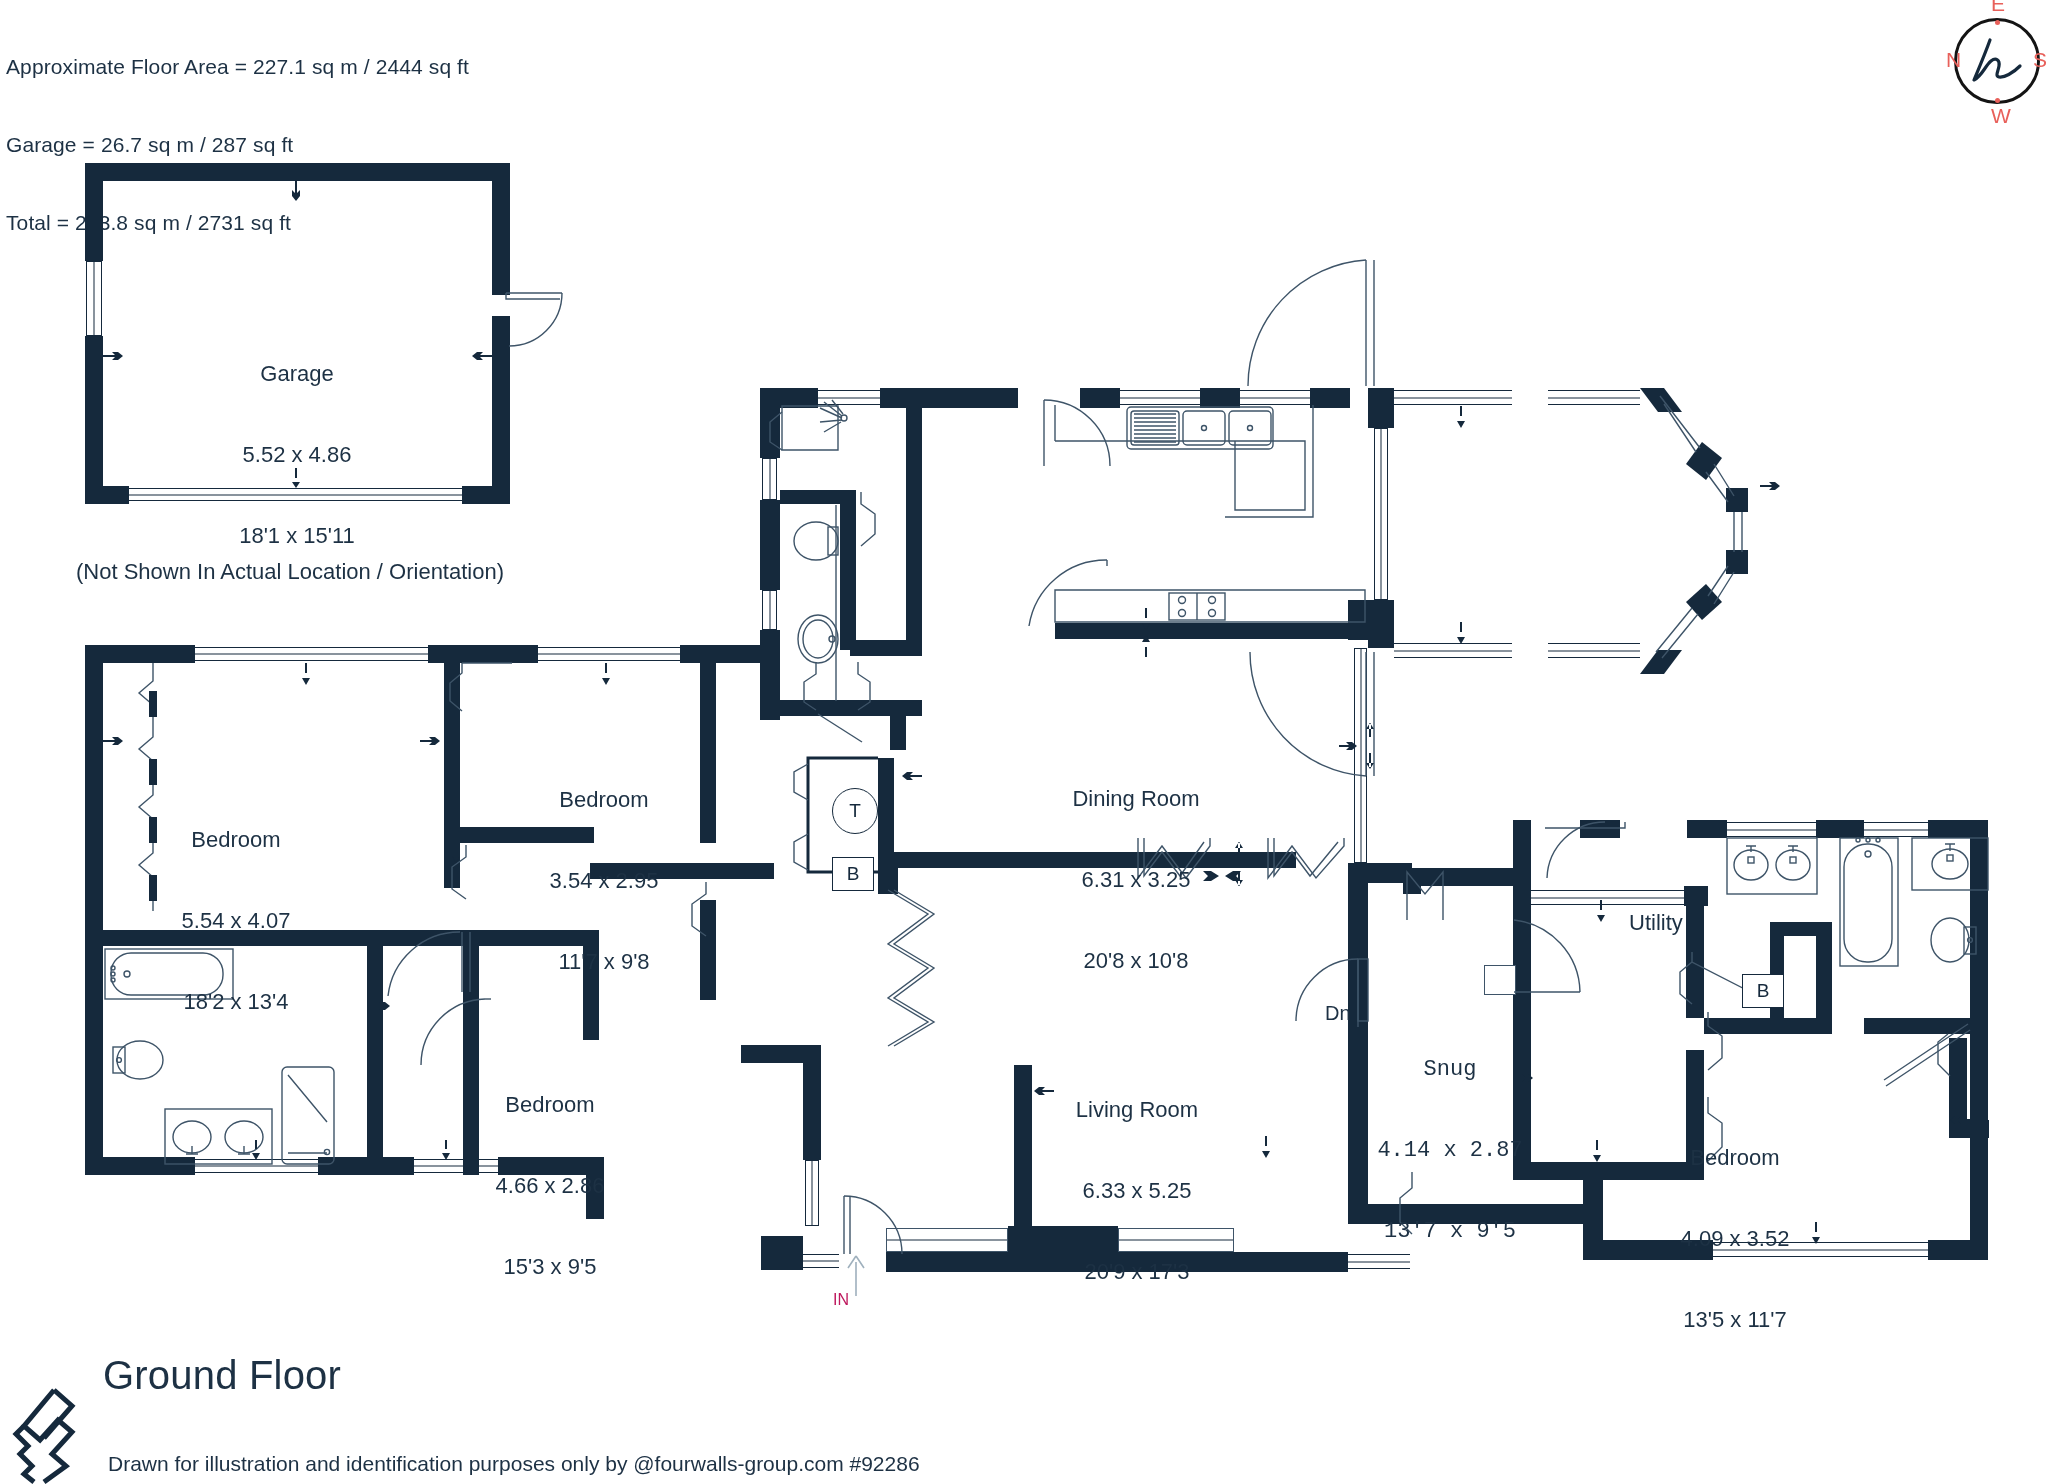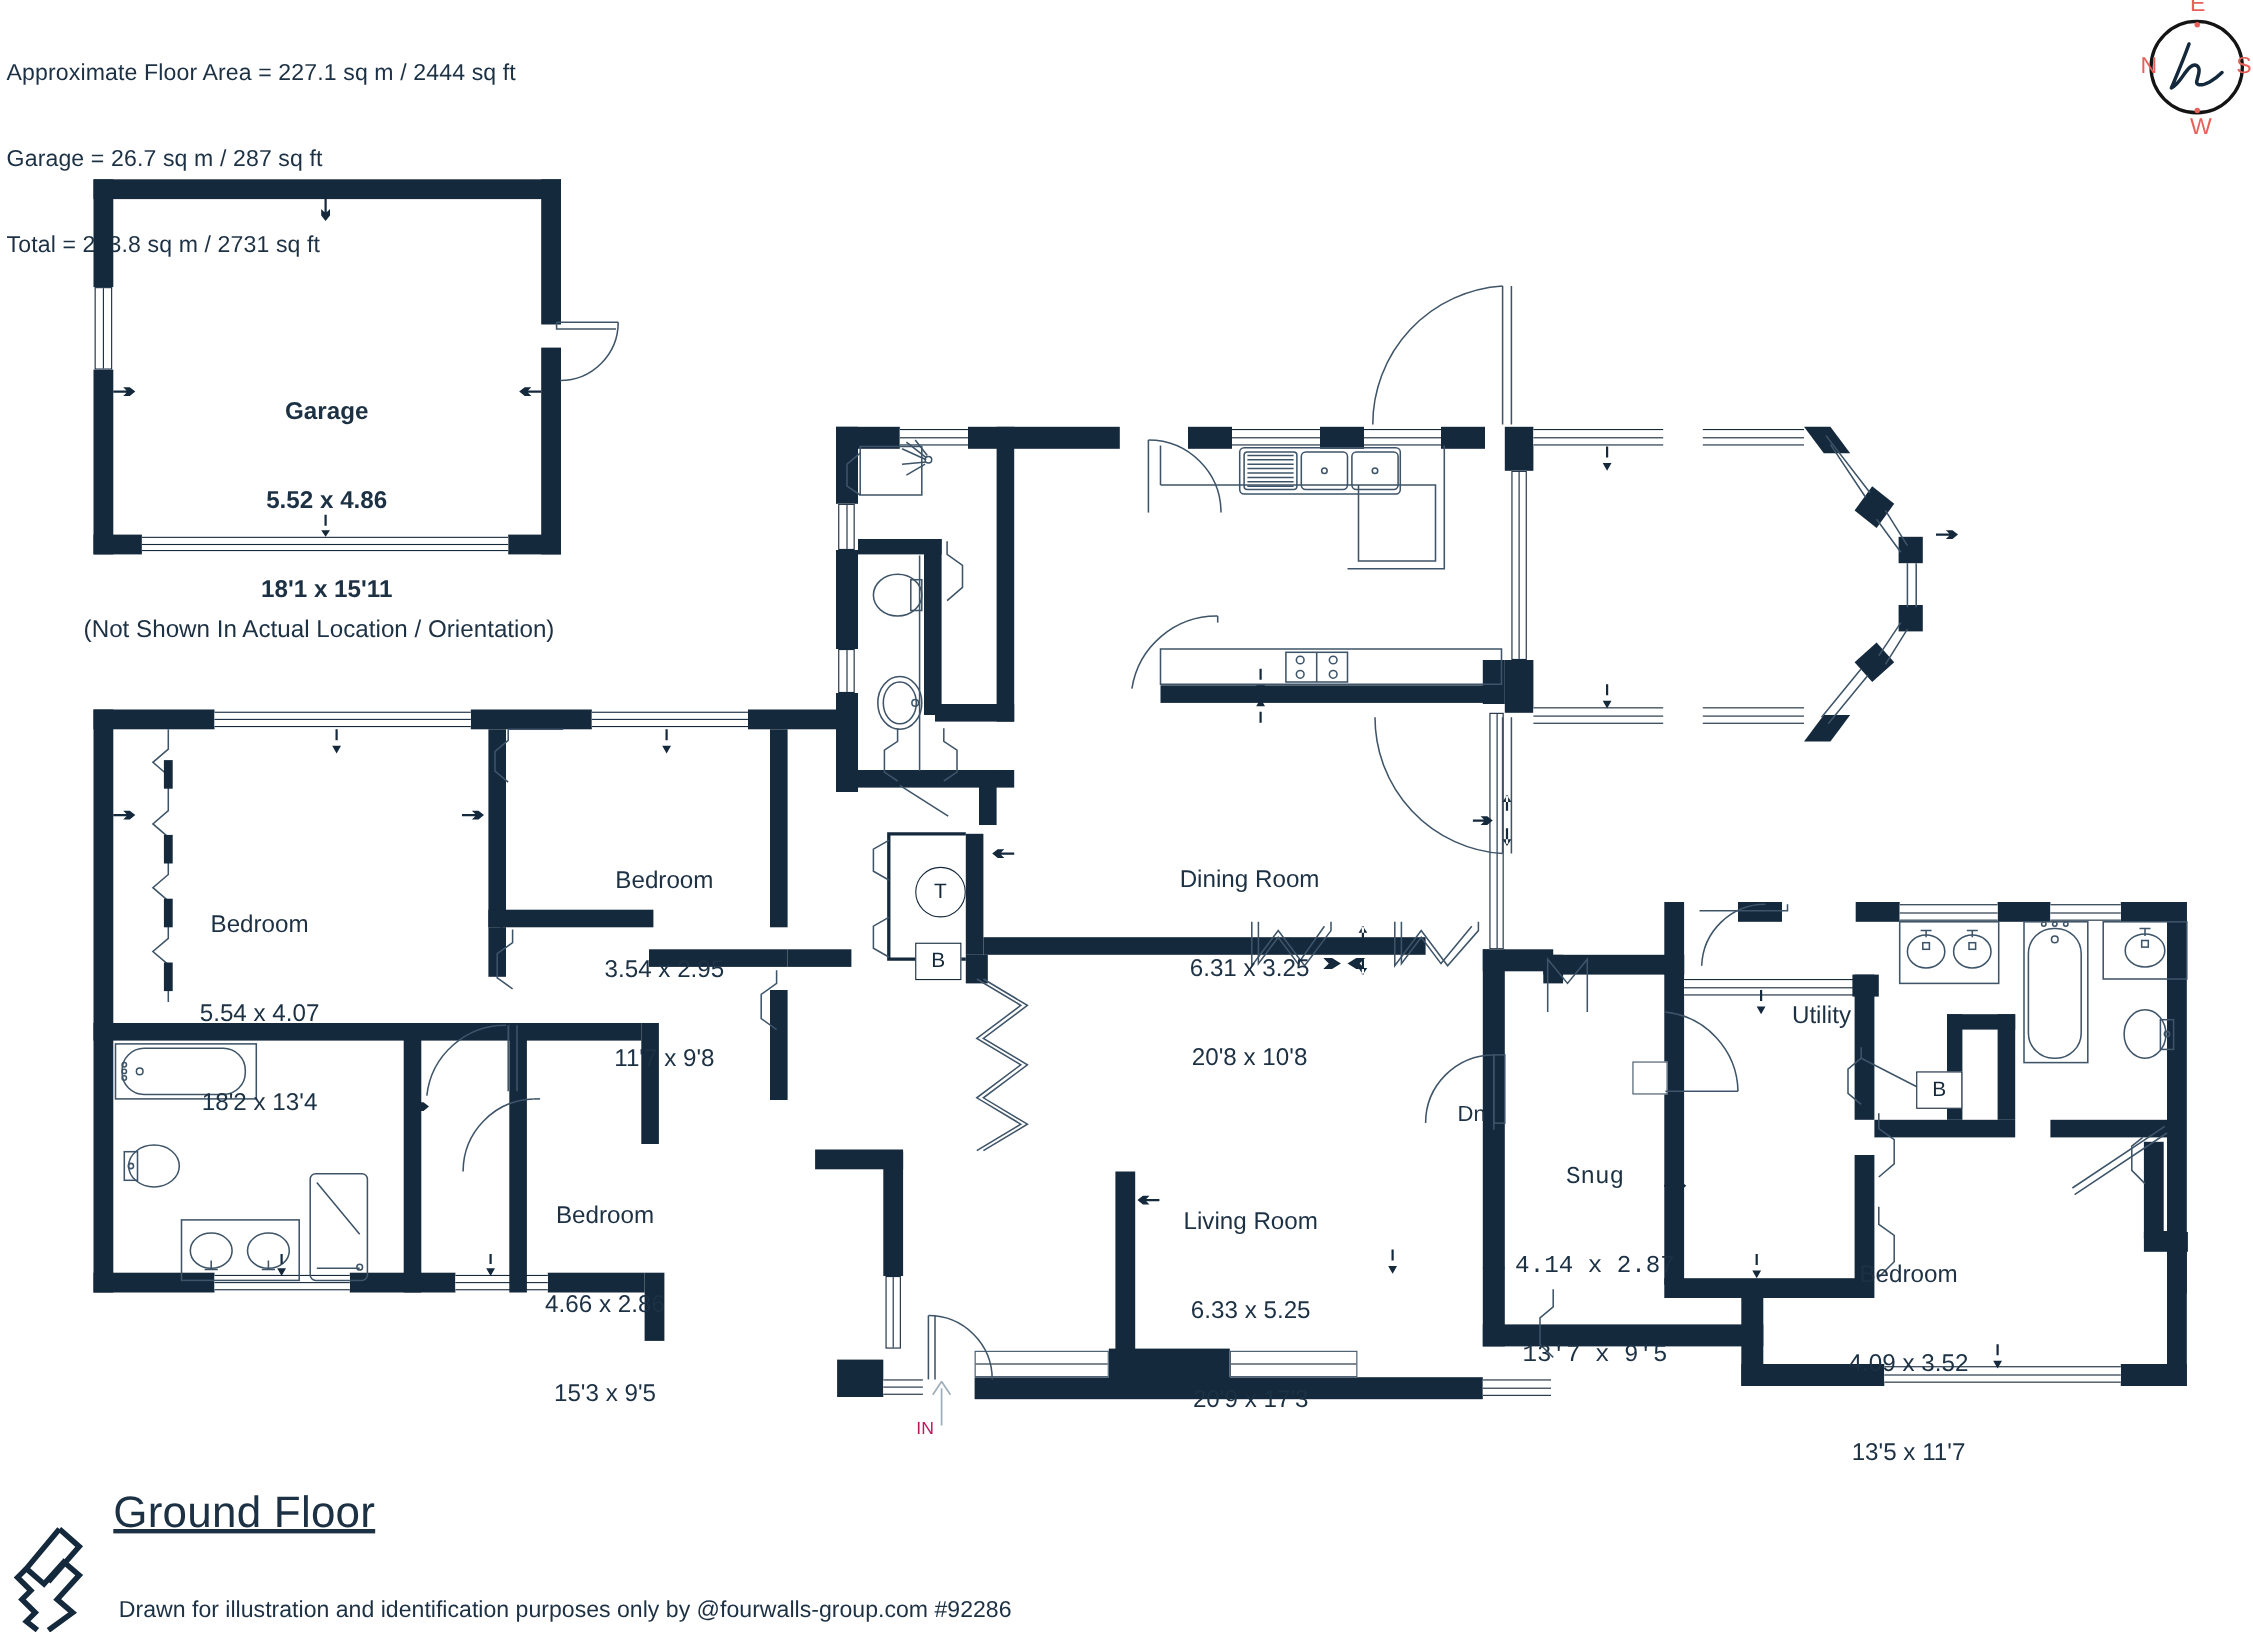--- a/index.html
+++ b/index.html
@@ -55,21 +55,21 @@
   .room-label .nm{display:block;}
   .room-label .m{display:block;}
   .room-label .f{display:block;}
 
   .badge{
     position:absolute;display:flex;align-items:center;justify-content:center;
     border:1.6px solid #15293c;font-size:19px;color:#15293c;background:#fff;
   }
   .badge.circ{border-radius:50%;}
 
-  #ground-floor-title{left:103px;top:1353px;font-size:40px;color:#1d3144;letter-spacing:0.2px;text-decoration:underline;}
+  #ground-floor-title{left:103px;top:1353px;font-size:40px;color:#1d3144;letter-spacing:0.2px;}
   #disclaimer{left:108px;top:1452px;font-size:21px;color:#1d3144;}
   #not-shown{left:76px;top:559px;font-size:22px;color:#1d3144;}
   #in-label{left:833px;top:1291px;font-size:16px;color:#be185d;}
   #dn-label{left:1325px;top:1002px;font-size:20px;color:#1d3144;}
   #utility-label{left:1629px;top:910px;font-size:22px;color:#1d3144;}
 
   #brand-logo{position:absolute;left:14px;top:1386px;width:70px;height:96px;}
 
   svg{display:block;overflow:visible;}
   .ln{stroke:#3e5468;stroke-width:1.4;fill:none;}
@@ -126,21 +126,21 @@
     <svg style="position:absolute;left:103px;top:350px;width:22px;height:12px;" viewBox="0 0 22 12">
         <path fill="#15293c" d="M0 5h12l-3-3h6l5 4-5 4h-6l3-3H0z"></path>
       </svg>
     <svg style="position:absolute;left:470px;top:350px;width:22px;height:12px;" viewBox="0 0 22 12">
         <path fill="#15293c" d="M22 5H10l3-3H7L2 6l5 4h6l-3-3h12z"></path>
       </svg>
     <svg style="position:absolute;left:290px;top:468px;width:12px;height:20px;" viewBox="0 0 12 20">
         <path fill="#15293c" d="M5 0h2v10H5zM6 20l-4-6h8z"></path>
       </svg>
 
-    <div class="room-label" style="left:147px;top:306px;width:300px;font-weight:bold;">
+    <div class="room-label" style="left:147px;top:306px;width:300px;">
       <span class="nm">Garage</span>
       <span class="m">5.52 x 4.86</span>
       <span class="f">18'1 x 15'11</span>
     </div>
   </div>
   <div class="txt" id="not-shown">(Not Shown In Actual Location / Orientation)</div>
 
   <div>
 
     <div class="wall" style="left:85px;top:645px;width:18px;height:530px;"></div>

